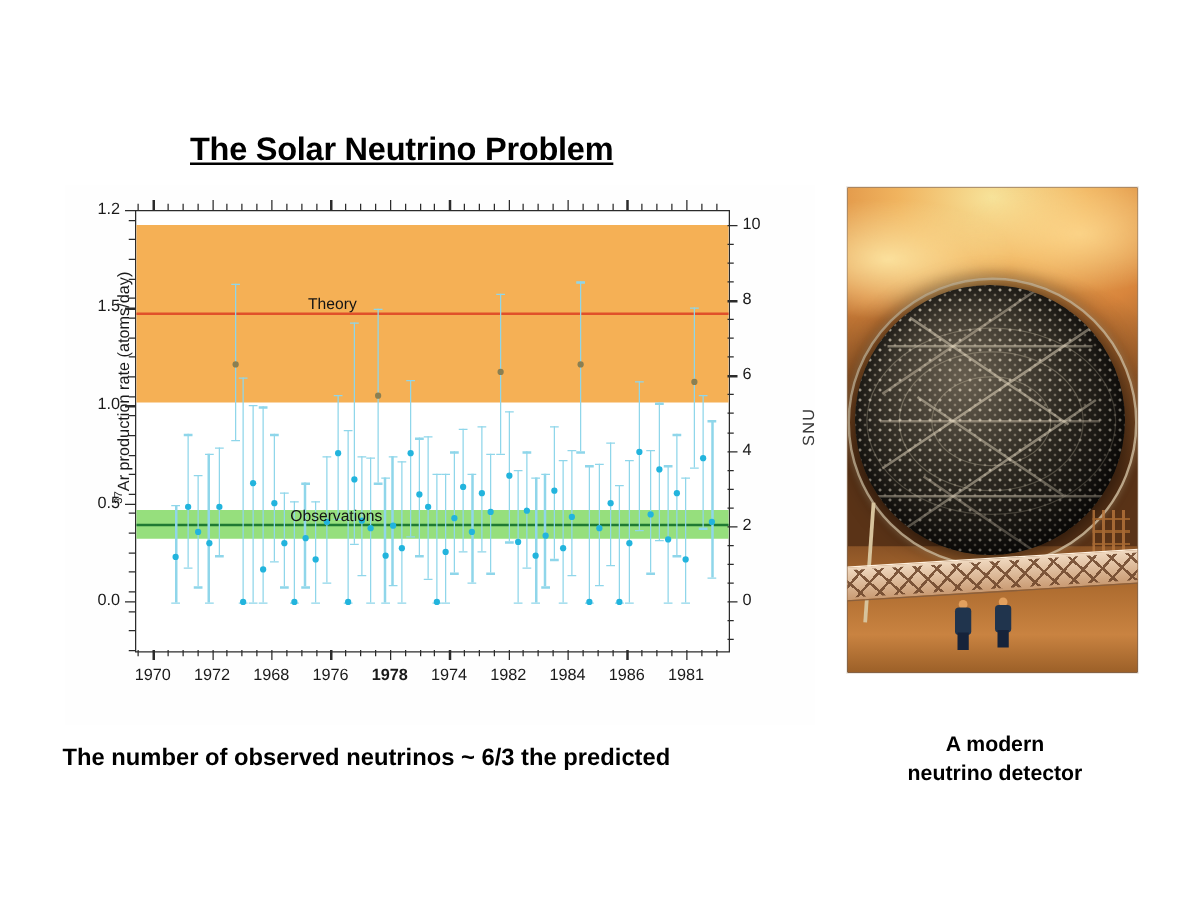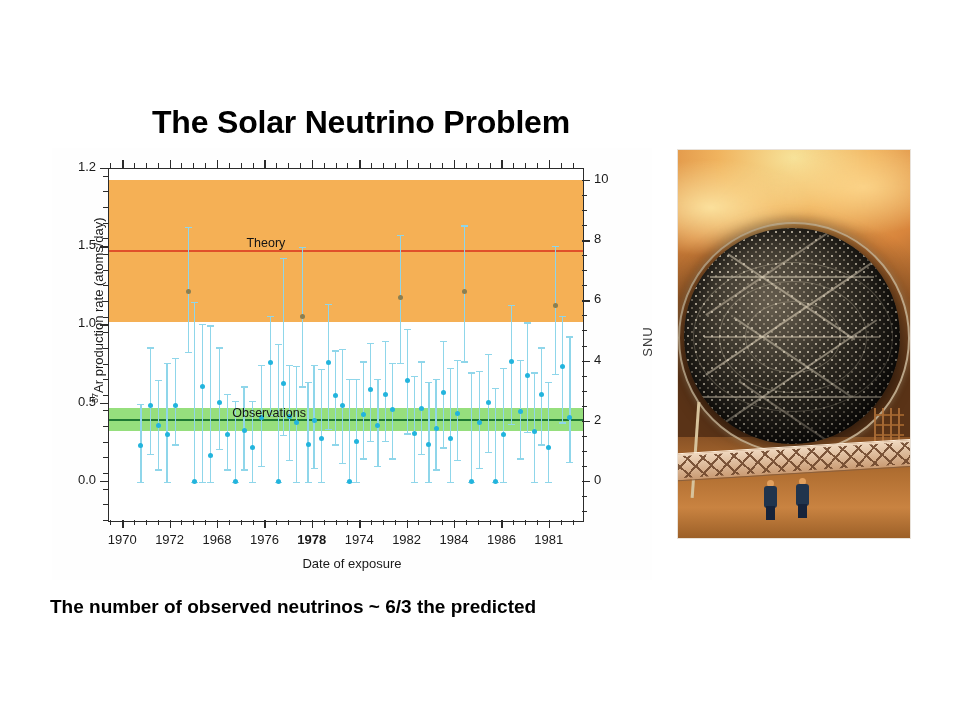--- a/index.html
+++ b/index.html
@@ -6,22 +6,22 @@
   body{
     width:960px;height:720px;background:#ffffff;
     font-family:"Liberation Sans",sans-serif;
     position:relative;overflow:hidden;
   }
   .slide{position:absolute;inset:0;background:#fff;}
 
   
   #slide-title{
     position:absolute;left:152px;top:104px;
-    font-size:32px;font-weight:bold;color:#000;
-    letter-spacing:-0.2px;white-space:nowrap;
+    font-size:26px;font-weight:bold;color:#000;
+    letter-spacing:-0.2px;white-space:nowrap;text-decoration:underline;
   }
 
   
   #figure-panel{
     position:absolute;left:52px;top:148px;width:600px;height:432px;
     background:#fefefe;
   }
 
   
   #y-axis-label{
@@ -168,21 +168,20 @@
   <div id="slide-title">The Solar Neutrino Problem</div>
 
   <div id="figure-panel">
 
     <div id="y-axis-label">
       <span class="sup">37</span><span>Ar production rate (atoms/day)</span>
     </div>
 
     <div id="y2-axis-label">SNU</div>
 
-    <div id="x-axis-label">Date of exposure</div>
 
     <div id="plot-box">
       <div class="band" id="theory-band" style="top: 10.9511px; height: 142.364px; background: rgb(245, 176, 85);"></div>
       <div id="theory-line" style="top: 81.3511px; background: rgb(224, 80, 42);"></div>
       <div class="band" id="obs-band" style="top: 238.578px; height: 23.4667px; background: rgb(141, 220, 114);"></div>
       <div id="obs-line" style="top: 250.311px; background: rgb(31, 122, 51);"></div>
       <div id="data-layer">
           <div class="errbar" style="left: 31.395px; top: 234.667px; height: 78.2222px; background: rgb(143, 214, 234);"></div>
           <div class="cap" style="left: 28.495px; top: 234.667px; background: rgb(143, 214, 234);"></div>
           <div class="cap" style="left: 28.495px; top: 312.889px; background: rgb(143, 214, 234);"></div>
@@ -611,13 +610,17 @@
       <div class="legs"></div>
     </div>
     <div class="worker" style="left:118px;top:328px;">
       <div class="head"></div>
       <div class="body"></div>
       <div class="legs"></div>
     </div>
   </div>
 
   <div id="left-caption">The number of observed neutrinos ~ 6/3 the predicted</div>
+  <div id="right-caption">
+    <div>A modern</div>
+    <div>neutrino detector</div>
+  </div>
 </div>
 
 </body></html>

